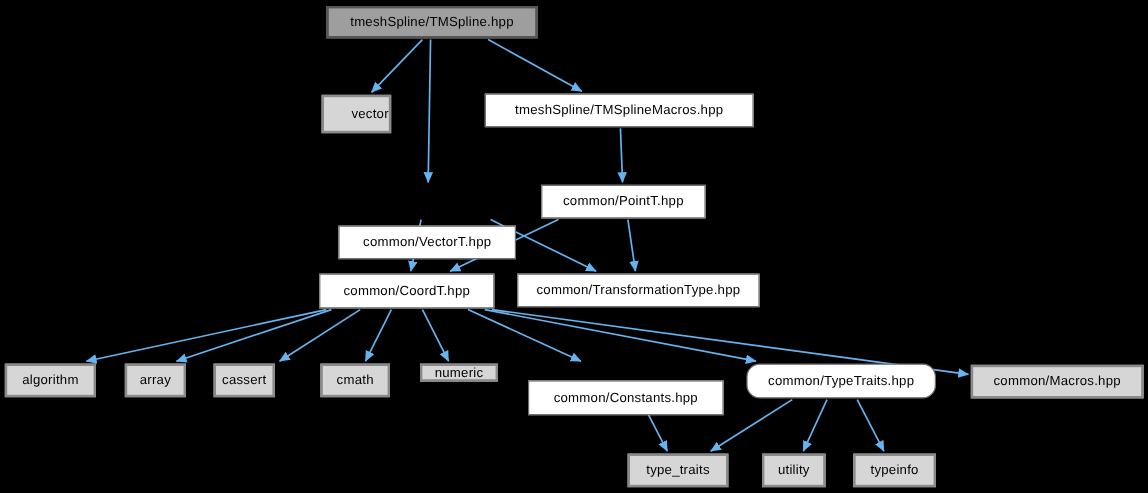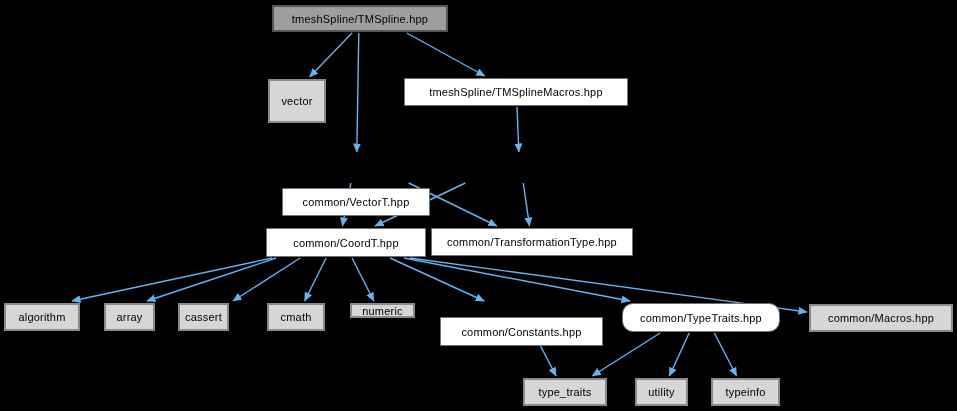--- a/index.html
+++ b/index.html
@@ -58,30 +58,33 @@
       <line x1="410" y1="258" x2="807" y2="312" marker-end="url(#arrow)"></line>
       <line x1="533.85" y1="333" x2="556.1" y2="376" marker-end="url(#arrow)"></line>
       <line x1="660.2" y1="333" x2="592.2" y2="376" marker-end="url(#arrow)"></line>
       <line x1="689.15" y1="333" x2="669.4" y2="376" marker-end="url(#arrow)"></line>
       <line x1="714.35" y1="333" x2="736.6" y2="376" marker-end="url(#arrow)"></line>
     </svg>
   <div id="nodes">
       <div class="node node--main" style="left: 272px; top: 5px; width: 176px; height: 27px;">
         <span>tmeshSpline/TMSpline.hpp</span>
       </div>
-      <div class="node node--filled" style="left: 268px; top: 79px; width: 58px; height: 44px;">
+      <div class="node node--filled" style="left: 268px; top: 79px; width: 58px; height: 32px; justify-content: flex-end;">
         <span>vector</span>
       </div>
       <div class="node node--link" style="left: 404px; top: 78px; width: 224px; height: 28px;">
         <span>tmeshSpline/TMSplineMacros.hpp</span>
       </div>
       <div class="node node--link" style="left: 282px; top: 154px; width: 148px; height: 28px; margin-top: 34px;">
         <span>common/VectorT.hpp</span>
       </div>
-      <div class="node node--link" style="left: 266px; top: 228px; width: 160px; height: 29px;">
+      <div class="node node--link" style="left: 451px; top: 154px; width: 137px; height: 28px;">
+        <span>common/PointT.hpp</span>
+      </div>
+      <div class="node node--link" style="left: 266px; top: 228px; width: 146px; height: 29px;">
         <span>common/CoordT.hpp</span>
       </div>
       <div class="node node--link" style="left: 431px; top: 228px; width: 202px; height: 28px;">
         <span>common/TransformationType.hpp</span>
       </div>
       <div class="node node--filled" style="left: 4px; top: 303px; width: 76px; height: 28px;">
         <span>algorithm</span>
       </div>
       <div class="node node--filled" style="left: 104px; top: 303px; width: 51px; height: 28px;">
         <span>array</span>

